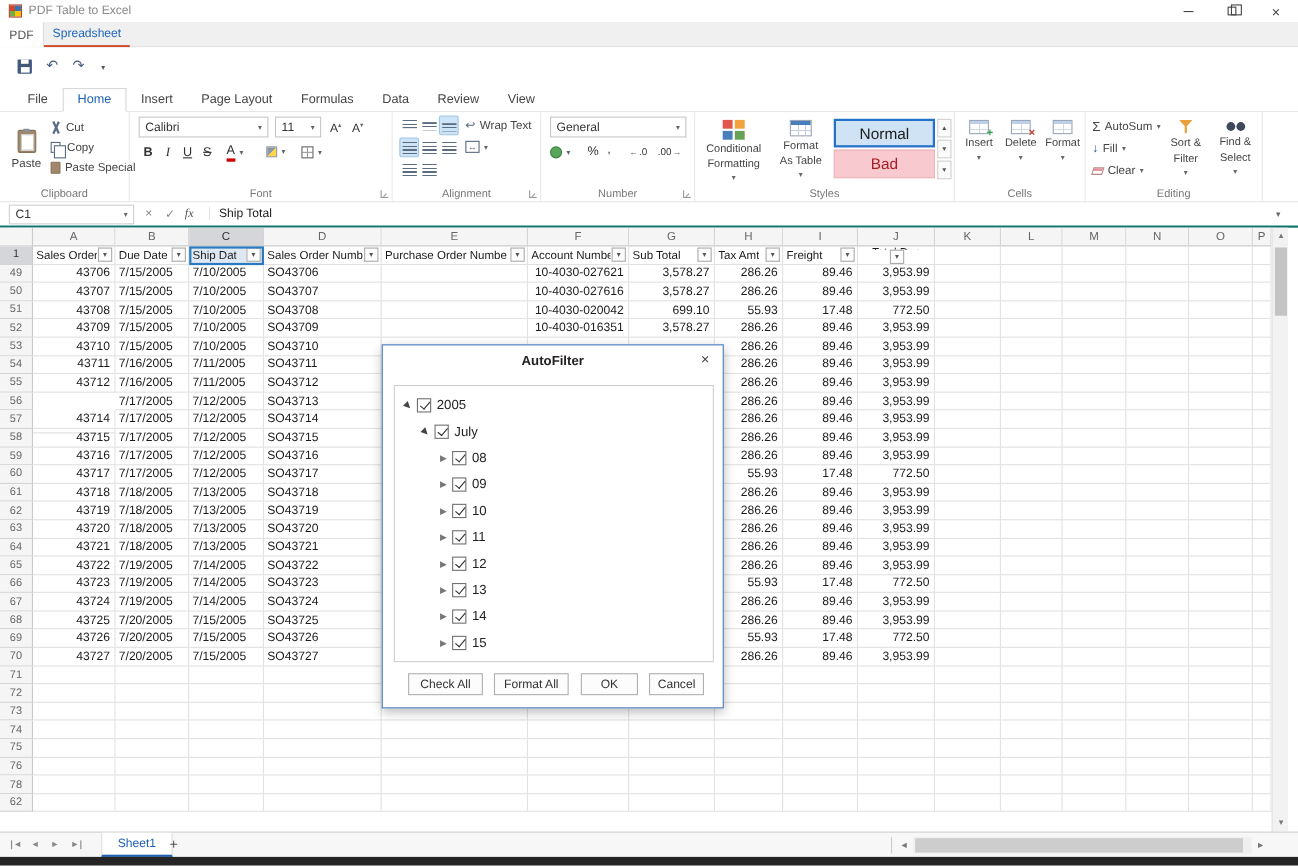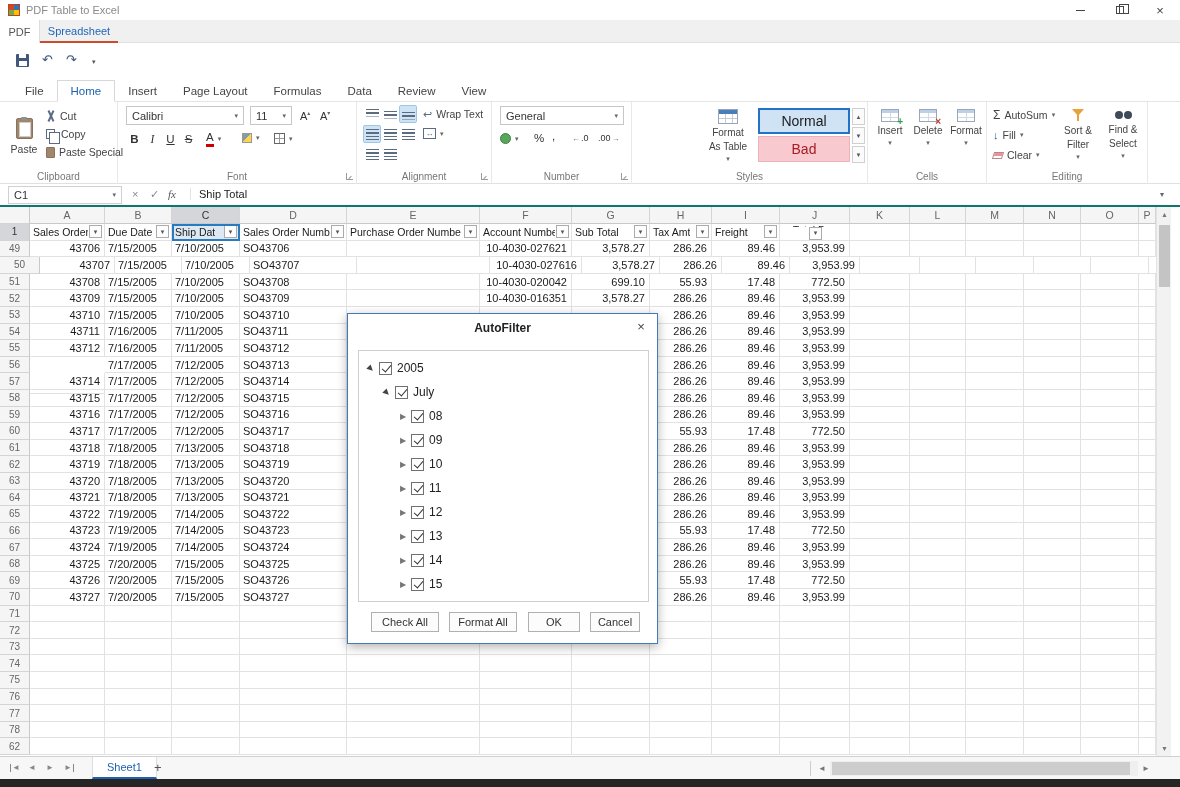--- a/index.html
+++ b/index.html
@@ -333,20 +333,31 @@
     </div>
     <div class="dec abs" style="left:106px;top:31px">
       <span>.00</span>
       <span class="arr">→</span>
     </div>
     <span class="launcher"></span>
     <div class="glabel">Number</div>
   </div>
 
   <div class="rgroup" style="left:632px;width:236px">
+    <div class="bigbtn" style="left:4px;width:62px">
+      <span class="cf-ic">
+          <i></i>
+          <i></i>
+          <i></i>
+          <i></i>
+        </span>
+      <span class="blbl2">Conditional</span>
+      <span class="blbl2">Formatting</span>
+      <span class="ca">▾</span>
+    </div>
     <div class="bigbtn" style="left:68px;width:56px">
       <span class="fat-ic"></span>
       <span class="blbl2">Format</span>
       <span class="blbl2">As Table</span>
       <span class="ca">▾</span>
     </div>
     <div class="abs" style="left:126px;top:6px;width:92px;height:56px">
       <div class="chip" id="chip-normal">Normal</div>
       <div class="chip" id="chip-bad">Bad</div>
     </div>
@@ -510,21 +521,21 @@
       <div class="gcell ar" style="width: 68px;">89.46</div>
       <div class="gcell ar" style="width: 70px;">3,953.99</div>
       <div class="gcell" style="width: 60px;"></div>
       <div class="gcell" style="width: 56px;"></div>
       <div class="gcell" style="width: 58px;"></div>
       <div class="gcell" style="width: 57px;"></div>
       <div class="gcell" style="width: 58px;"></div>
       <div class="gcell" style="width: 17px;"></div>
     </div>
     <div class="grow">
-      <div class="grno" style="width: 40px;">50</div>
+      <div class="grno" style="width: 30px;">50</div>
       <div class="gcell ar" style="width: 75px;">43707</div>
       <div class="gcell" style="width: 67px;">7/15/2005</div>
       <div class="gcell" style="width: 68px;">7/10/2005</div>
       <div class="gcell" style="width: 107px;">SO43707</div>
       <div class="gcell" style="width: 133px;"></div>
       <div class="gcell ar" style="width: 92px;">10-4030-027616</div>
       <div class="gcell ar" style="width: 78px;">3,578.27</div>
       <div class="gcell ar" style="width: 62px;">286.26</div>
       <div class="gcell ar" style="width: 68px;">89.46</div>
       <div class="gcell ar" style="width: 70px;">3,953.99</div>
@@ -1005,39 +1016,20 @@
       <div class="gcell" style="width: 70px;"></div>
       <div class="gcell" style="width: 60px;"></div>
       <div class="gcell" style="width: 56px;"></div>
       <div class="gcell" style="width: 58px;"></div>
       <div class="gcell" style="width: 57px;"></div>
       <div class="gcell" style="width: 58px;"></div>
       <div class="gcell" style="width: 17px;"></div>
     </div>
     <div class="grow">
       <div class="grno" style="width: 30px;">76</div>
-      <div class="gcell" style="width: 75px;"></div>
-      <div class="gcell" style="width: 67px;"></div>
-      <div class="gcell" style="width: 68px;"></div>
-      <div class="gcell" style="width: 107px;"></div>
-      <div class="gcell" style="width: 133px;"></div>
-      <div class="gcell" style="width: 92px;"></div>
-      <div class="gcell" style="width: 78px;"></div>
-      <div class="gcell" style="width: 62px;"></div>
-      <div class="gcell" style="width: 68px;"></div>
-      <div class="gcell" style="width: 70px;"></div>
-      <div class="gcell" style="width: 60px;"></div>
-      <div class="gcell" style="width: 56px;"></div>
-      <div class="gcell" style="width: 58px;"></div>
-      <div class="gcell" style="width: 57px;"></div>
-      <div class="gcell" style="width: 58px;"></div>
-      <div class="gcell" style="width: 17px;"></div>
-    </div>
-    <div class="grow">
-      <div class="grno" style="width: 30px;">77</div>
       <div class="gcell" style="width: 75px;"></div>
       <div class="gcell" style="width: 67px;"></div>
       <div class="gcell" style="width: 68px;"></div>
       <div class="gcell" style="width: 107px;"></div>
       <div class="gcell" style="width: 133px;"></div>
       <div class="gcell" style="width: 92px;"></div>
       <div class="gcell" style="width: 78px;"></div>
       <div class="gcell" style="width: 62px;"></div>
       <div class="gcell" style="width: 68px;"></div>
       <div class="gcell" style="width: 70px;"></div>

